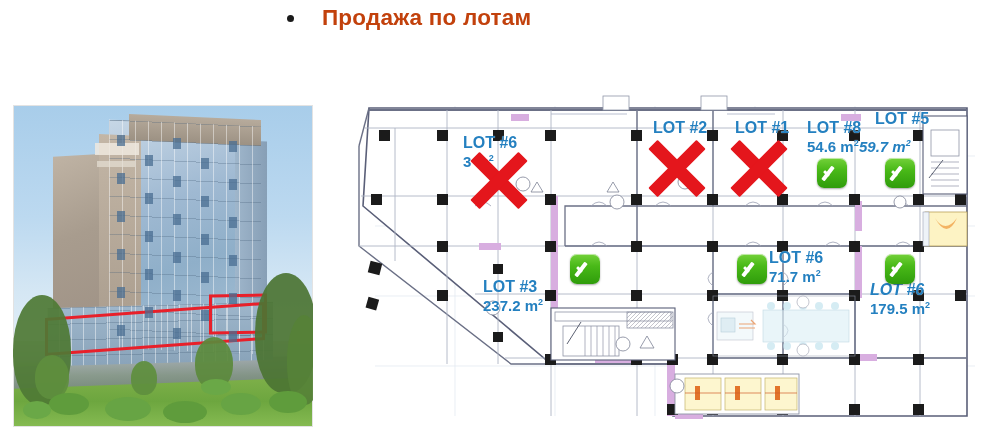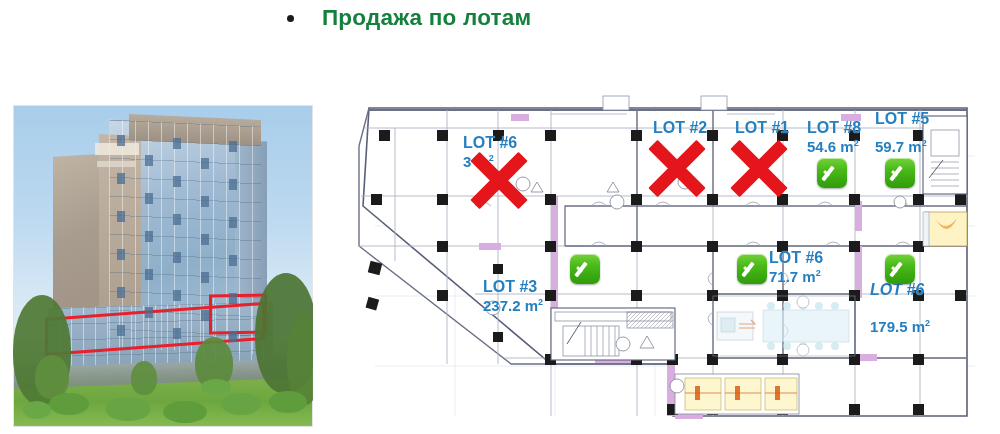--- a/index.html
+++ b/index.html
@@ -3,21 +3,21 @@
 <meta charset="utf-8">
 <style>
   html,body{margin:0;padding:0;background:#ffffff;}
   body{width:1000px;height:434px;position:relative;overflow:hidden;
        font-family:"Liberation Sans","DejaVu Sans",sans-serif;}
 
   
   #title-row{position:absolute;left:287px;top:2px;width:420px;height:32px;
              display:flex;align-items:center;gap:28px;}
   #title-bullet{width:7px;height:7px;border-radius:50%;background:#1a1a1a;flex:0 0 auto;}
-  #title-text{font-size:22.5px;font-weight:bold;color:#15803d;letter-spacing:.2px;
+  #title-text{font-size:22.5px;font-weight:bold;color:#c2410c;letter-spacing:.2px;
               white-space:nowrap;}
 
   
   #photo{position:absolute;left:13px;top:105px;width:300px;height:322px;
          background:#ffffff;overflow:hidden;}
   .ph{position:absolute;}
   #sky{left:0;top:0;width:300px;height:250px;
        background:linear-gradient(#a8cdea 0%,#bcd9f0 45%,#d5e7f4 75%,#e4eff7 100%);}
   #ground{left:0;top:236px;width:300px;height:86px;
           background:linear-gradient(#cfd8da 0%,#b9c3c4 22%,#7fb04a 40%,#6da63f 70%,#86bb52 100%);}
@@ -417,24 +417,24 @@
       </div>
       <div class="lotlbl lotname" style="left: 380px; top: 33px;">LOT #1</div>
       <div class="badge-no big" style="left: 370px; top: 48px;">
         <span class="a"></span>
         <span class="b"></span>
       </div>
       <div class="lotlbl lotname" style="left: 452px; top: 33px;">LOT #8</div>
       <div class="lotlbl lotarea" style="left: 452px; top: 52px;">54.6 m<span class="sup">2</span></div>
       <div class="badge-ok" style="left: 462px; top: 72px;"></div>
       <div class="lotlbl lotname" style="left: 520px; top: 24px;">LOT #5</div>
-      <div class="lotlbl lotarea" style="left: 520px; top: 52px;">59.7 m<span class="sup">2</span></div>
+      <div class="lotlbl lotarea" style="left: 504px; top: 52px; font-style: italic;">59.7 m<span class="sup">2</span></div>
       <div class="badge-ok" style="left: 530px; top: 72px;"></div>
       <div class="lotlbl lotname" style="left: 515px; top: 195px; font-style: italic;">LOT #6</div>
-      <div class="lotlbl lotarea" style="left: 515px; top: 232px;">179.5 m<span class="sup">2</span></div>
+      <div class="lotlbl lotarea" style="left: 515px; top: 214px;">179.5 m<span class="sup">2</span></div>
       <div class="badge-ok" style="left: 530px; top: 168px;"></div>
       <div class="lotlbl lotname" style="left: 414px; top: 163px;">LOT #6</div>
       <div class="lotlbl lotarea" style="left: 414px; top: 182px;">71.7 m<span class="sup">2</span></div>
       <div class="badge-ok" style="left: 382px; top: 168px;"></div>
       <div class="lotlbl lotname" style="left: 128px; top: 192px;">LOT #3</div>
       <div class="lotlbl lotarea" style="left: 128px; top: 211px;">237.2 m<span class="sup">2</span></div>
       <div class="badge-ok" style="left: 215px; top: 168px;"></div>
     </div>
 </div>
 

